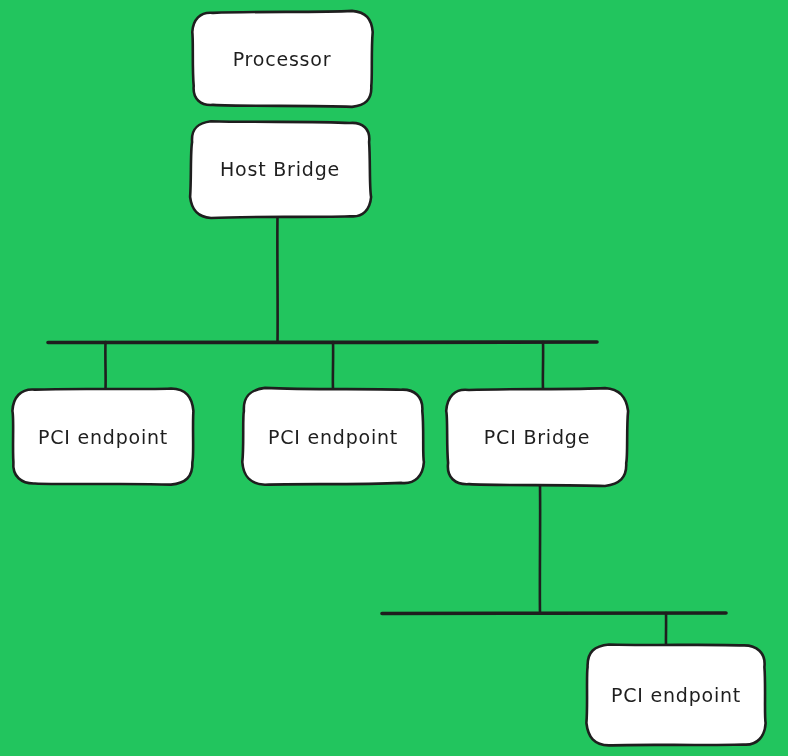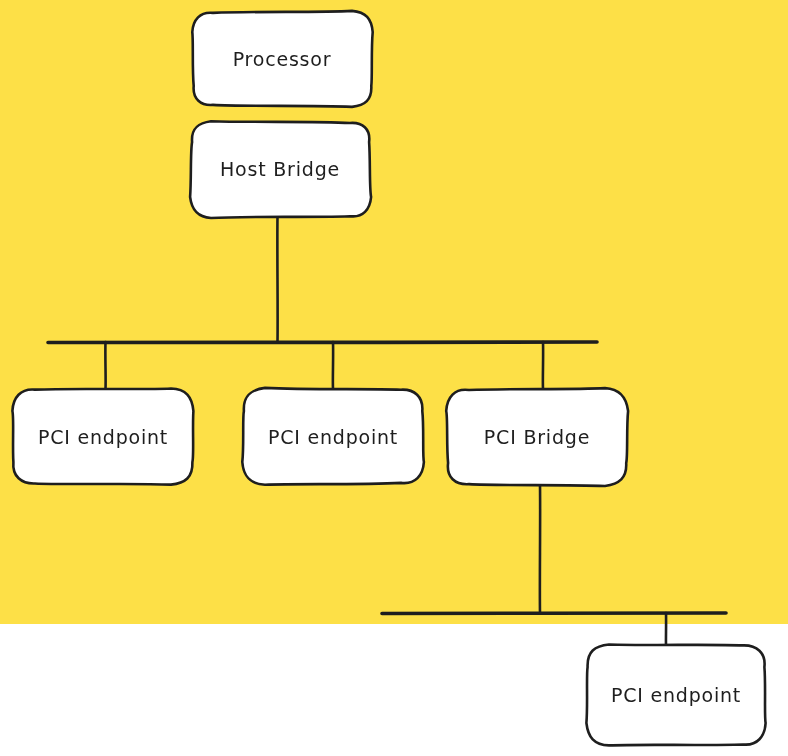--- a/index.html
+++ b/index.html
@@ -7,22 +7,22 @@
     padding: 0;
     background: #ffffff;
     width: 788px;
     height: 756px;
     overflow: hidden;
     font-family: "DejaVu Sans", sans-serif;
   }
   .stage {
     position: relative;
     width: 788px;
-    height: 624px;
-    background: #fde047;
+    height: 756px;
+    background: #22c55e;
   }
   svg { display: block; }
   .box {
     fill: #ffffff;
     stroke: #1e1e1e;
     stroke-width: 2.6;
     stroke-linejoin: round;
     stroke-linecap: round;
   }
   .edge {

